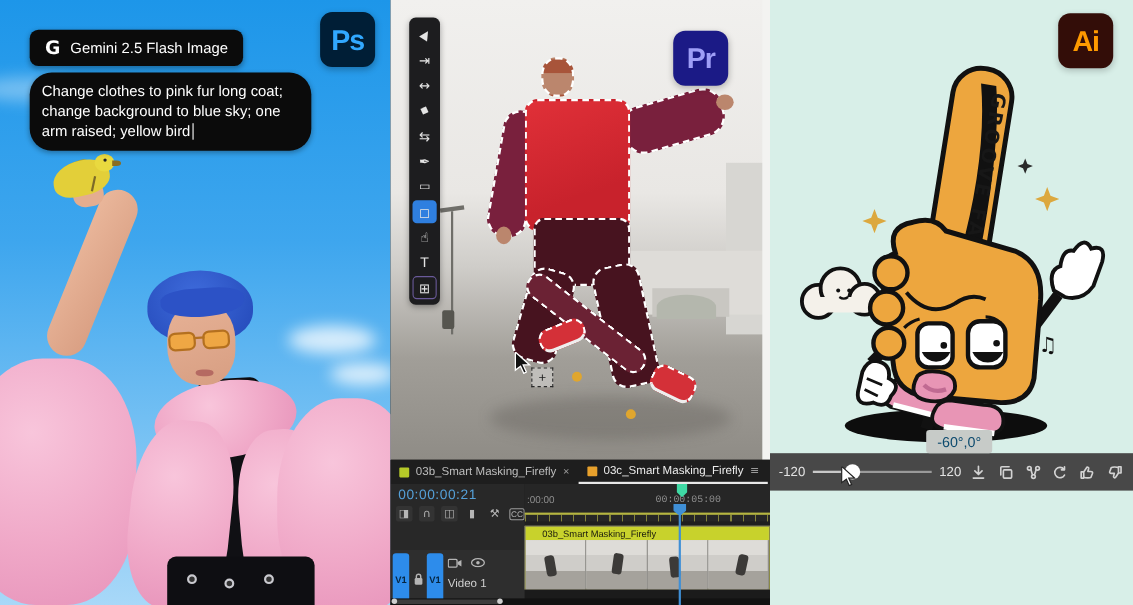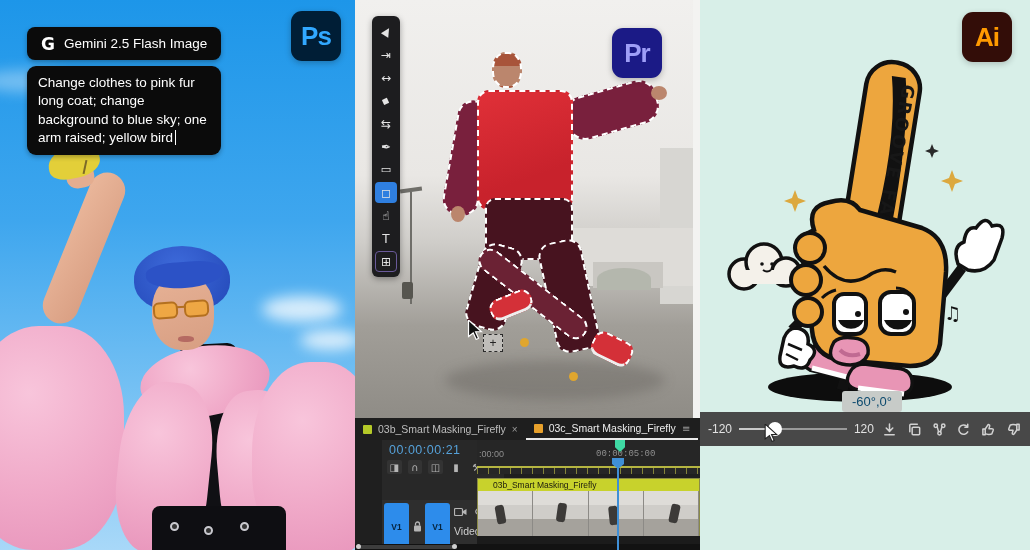--- a/index.html
+++ b/index.html
@@ -13,21 +13,21 @@
   #ps-panel { left:0; top:0; width:355px; height:550px;
     background:linear-gradient(180deg,#1d96e9 0%,#3ea6ee 40%,#7cc4f4 75%,#a8d8f8 100%); overflow:hidden; }
   .cloud { background:#fff; border-radius:50%; filter:blur(7px); opacity:.75; }
   .app-badge { width:50px; height:50px; border-radius:11px; display:flex; align-items:center; justify-content:center;
     font-weight:bold; font-size:26px; letter-spacing:-1px; }
   #ps-logo { left:291px; top:11px; background:#001e36; color:#31a8ff; box-shadow:0 2px 6px rgba(0,0,0,.25); }
   #gemini-badge { left:27px; top:27px; height:33px; background:#0b0b0b; border-radius:8px;
     display:flex; align-items:center; gap:9px; padding:0 14px; color:#fff; box-shadow:0 2px 5px rgba(0,0,0,.3);}
   #gemini-badge .g { font-weight:bold; font-size:17px; color:#fff; }
   #gemini-badge .lbl { font-size:13.5px; }
-  #prompt-box { left:27px; top:66px; width:194px; background:#0b0b0b; border-radius:9px;
+  #prompt-box { left:27px; top:66px; width:256px; background:#0b0b0b; border-radius:20px;
     padding:8px 11px; color:#fff; font-size:13.5px; line-height:1.36; box-shadow:0 2px 5px rgba(0,0,0,.3);}
   #prompt-box span::after { content:""; border-left:1.5px solid #fff; margin-left:2px; }
 
   
   .blob { position:absolute; }
   #bird-body { left:48px; top:146px; width:52px; height:32px; background:#e3cf39; border-radius:60% 50% 50% 40%;
     transform:rotate(-12deg); }
   #bird-wing { left:52px; top:148px; width:30px; height:16px; background:#a9982c; border-radius:60% 20% 60% 30%; transform:rotate(-20deg);}
   #bird-head { left:86px; top:140px; width:18px; height:16px; background:#e9d93f; border-radius:50%; }
   #bird-beak { left:102px; top:146px; width:8px; height:5px; background:#8a6d22; border-radius:0 60% 60% 0;}
@@ -73,28 +73,28 @@
   .ants { border:2px dashed #ffffff; }
   .cursor-svg { position:absolute; }
 
   
   #timeline { left:355px; top:418px; width:345px; height:132px; background:#1f1f1f; overflow:hidden; }
   #tl-tabs { display:flex; align-items:center; height:22px; background:#1e1e1e; font-size:10.5px; color:#bdbdbd; }
   .tl-tab { display:flex; align-items:center; gap:6px; padding:0 8px; height:22px; white-space:nowrap; cursor:pointer;}
   .tl-tab .sq { width:9px; height:9px; border-radius:1px; }
   .tl-tab.active { color:#ececec; border-bottom:2px solid #e8e8e8; }
   .tab-x, .tab-menu { color:#9a9a9a; font-size:10px; }
-  #tl-left { position:absolute; left:0; top:22px; width:122px; height:104px; background:#282828;margin-left:27px; }
+  #tl-left { position:absolute; left:0; top:22px; width:122px; height:104px; background:#282828; }
   #tl-timecode { color:#55a0d8; font-size:12.5px; padding:3px 0 1px 7px; letter-spacing:.5px; }
   #tl-icons { display:flex; align-items:center; gap:6px; padding:2px 0 0 5px; }
   .tl-ic { color:#b5b5b5; font-size:10px; width:17px; height:14px; display:flex; align-items:center; justify-content:center;
     background:#333; border-radius:2px; cursor:pointer; }
   .tl-ic.cc { font-size:7.5px; background:none; border:1px solid #9a9a9a; border-radius:2px; width:16px; height:11px; color:#b5b5b5;}
   #tl-tracks { position:absolute; left:0; top:60px; width:122px; height:56px; background:#2e2e2e; display:flex; padding:3px 2px; gap:2px;}
-  .vbadge { width:25px; height:48px; background:#2d8ceb; border-radius:3px; color:#06253f; font-size:8.5px; font-weight:bold;
+  .vbadge { width:15px; height:48px; background:#2d8ceb; border-radius:3px; color:#06253f; font-size:8.5px; font-weight:bold;
     display:flex; align-items:center; justify-content:center; cursor:pointer; }
   #lock-col { width:12px; display:flex; align-items:flex-start; justify-content:center; padding-top:18px; }
   #track-meta { flex:1; padding:4px 2px; color:#c9c9c9; }
   #track-meta .icons { display:flex; gap:8px; }
   #track-meta .vlabel { font-size:10.5px; margin-top:8px; color:#cfcfcf; }
   #tl-scroll { position:absolute; left:0; top:126px; width:345px; height:6px; background:#121212; }
   #tl-scroll .handle { position:absolute; left:2px; top:1px; width:98px; height:4px; background:#3d3d3d; border-radius:2px;}
   #tl-scroll .dot { position:absolute; top:0px; width:5px; height:5px; background:#cfcfcf; border-radius:50%; }
   #tl-ruler { position:absolute; left:122px; top:22px; width:223px; height:34px; background:#262626; color:#8f8f8f; font-size:9px;}
   #tl-ruler .lbl0 { position:absolute; left:2px; top:9px; }

